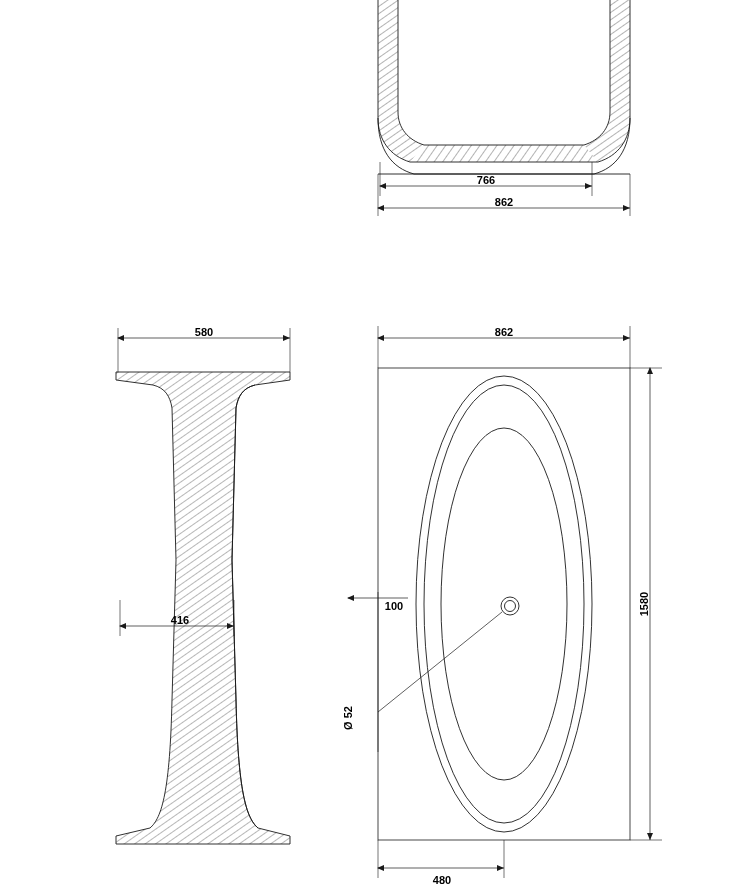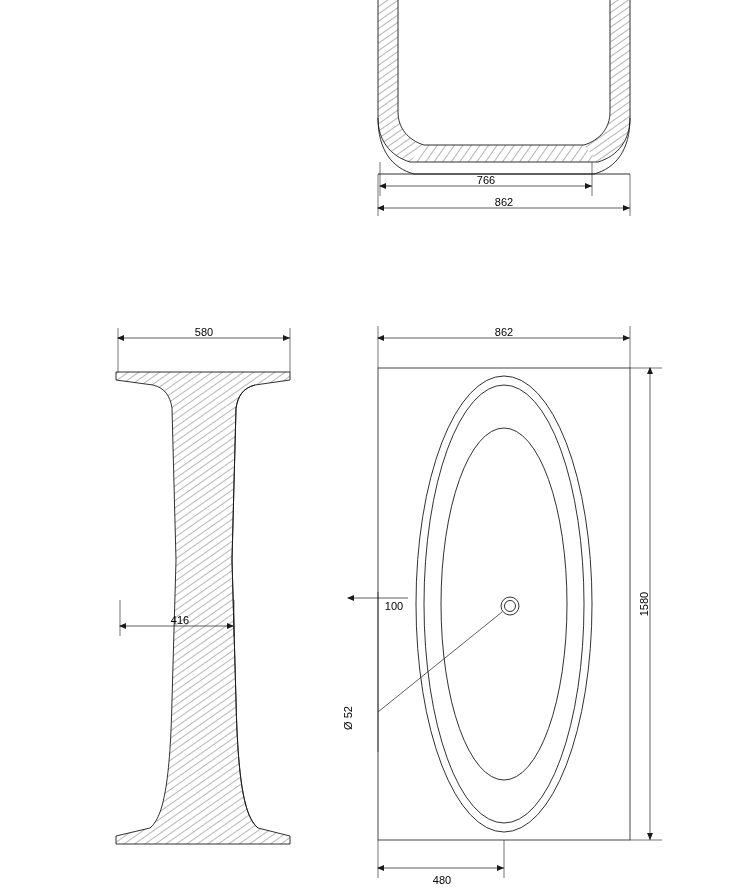--- a/index.html
+++ b/index.html
@@ -14,20 +14,21 @@
     color: #000000;
     position: relative;
     overflow: hidden;
   }
   #drawing-root {
     position: absolute;
     left: 0;
     top: 0;
     width: 745px;
     height: 892px;
+    font-weight: bold;
   }
   svg.tech-drawing {
     display: block;
     width: 745px;
     height: 892px;
     background: #ffffff;
   }
   .dim-text {
     font-family: "Liberation Sans", sans-serif;
     font-size: 11px;

